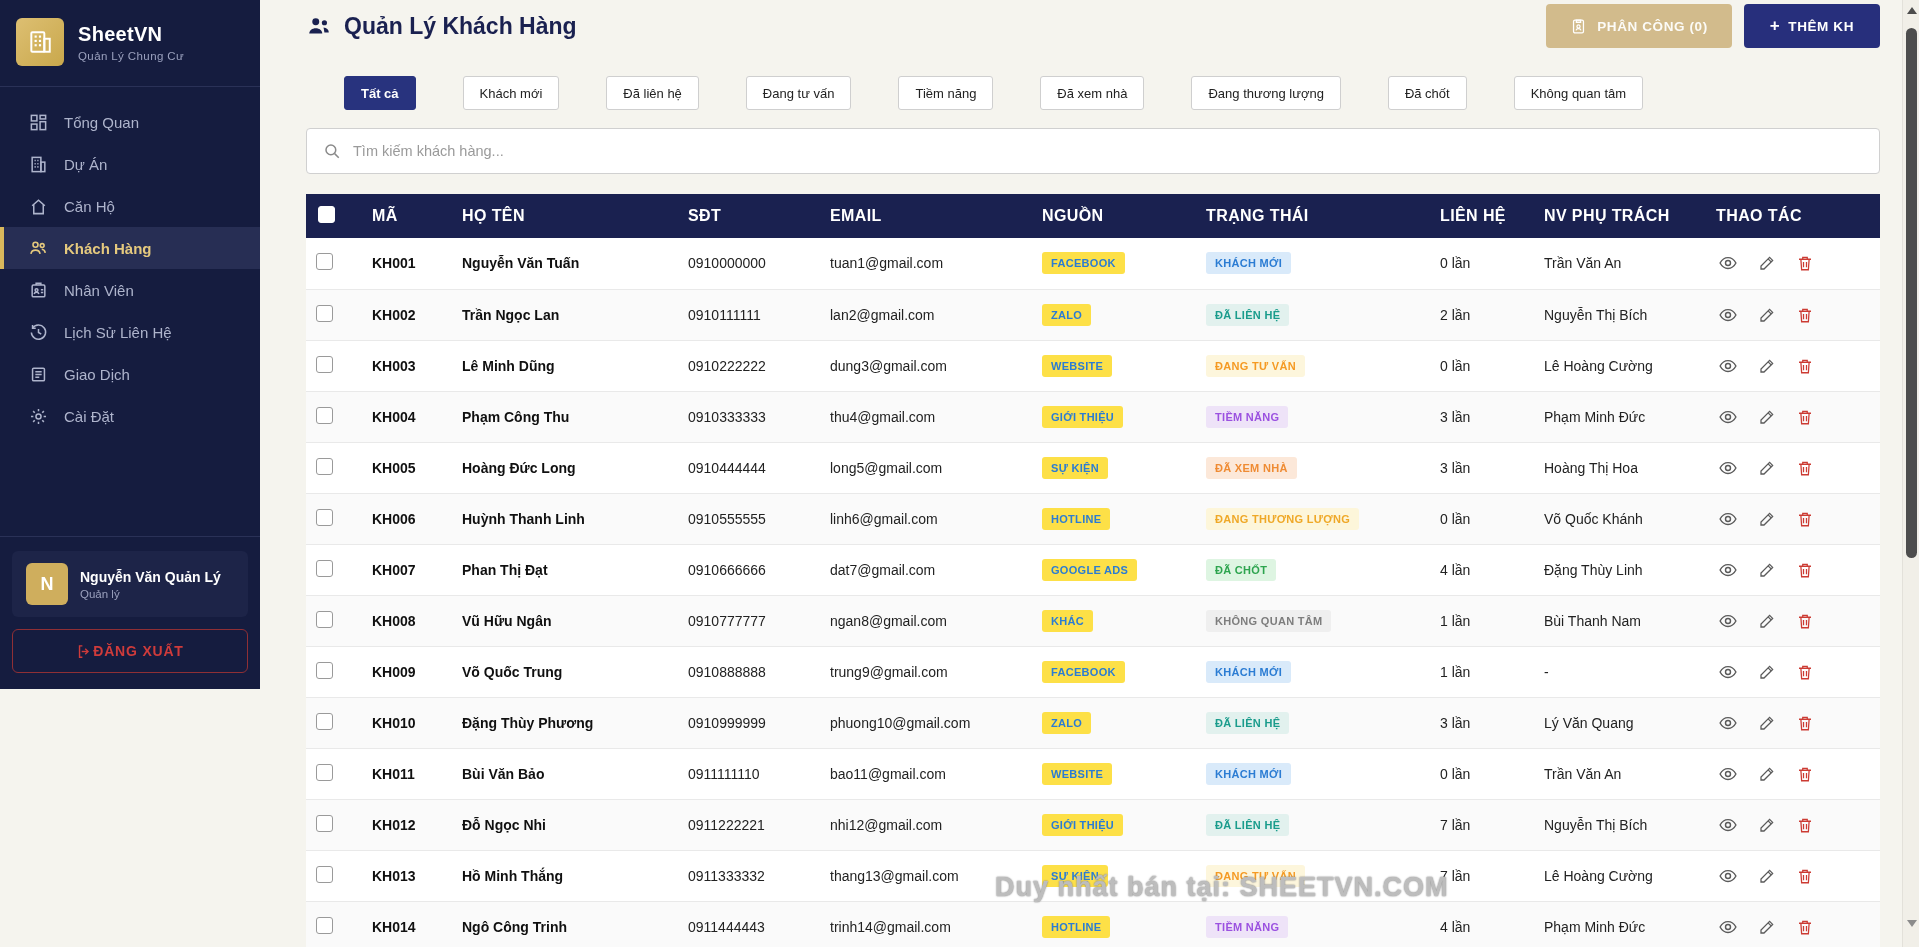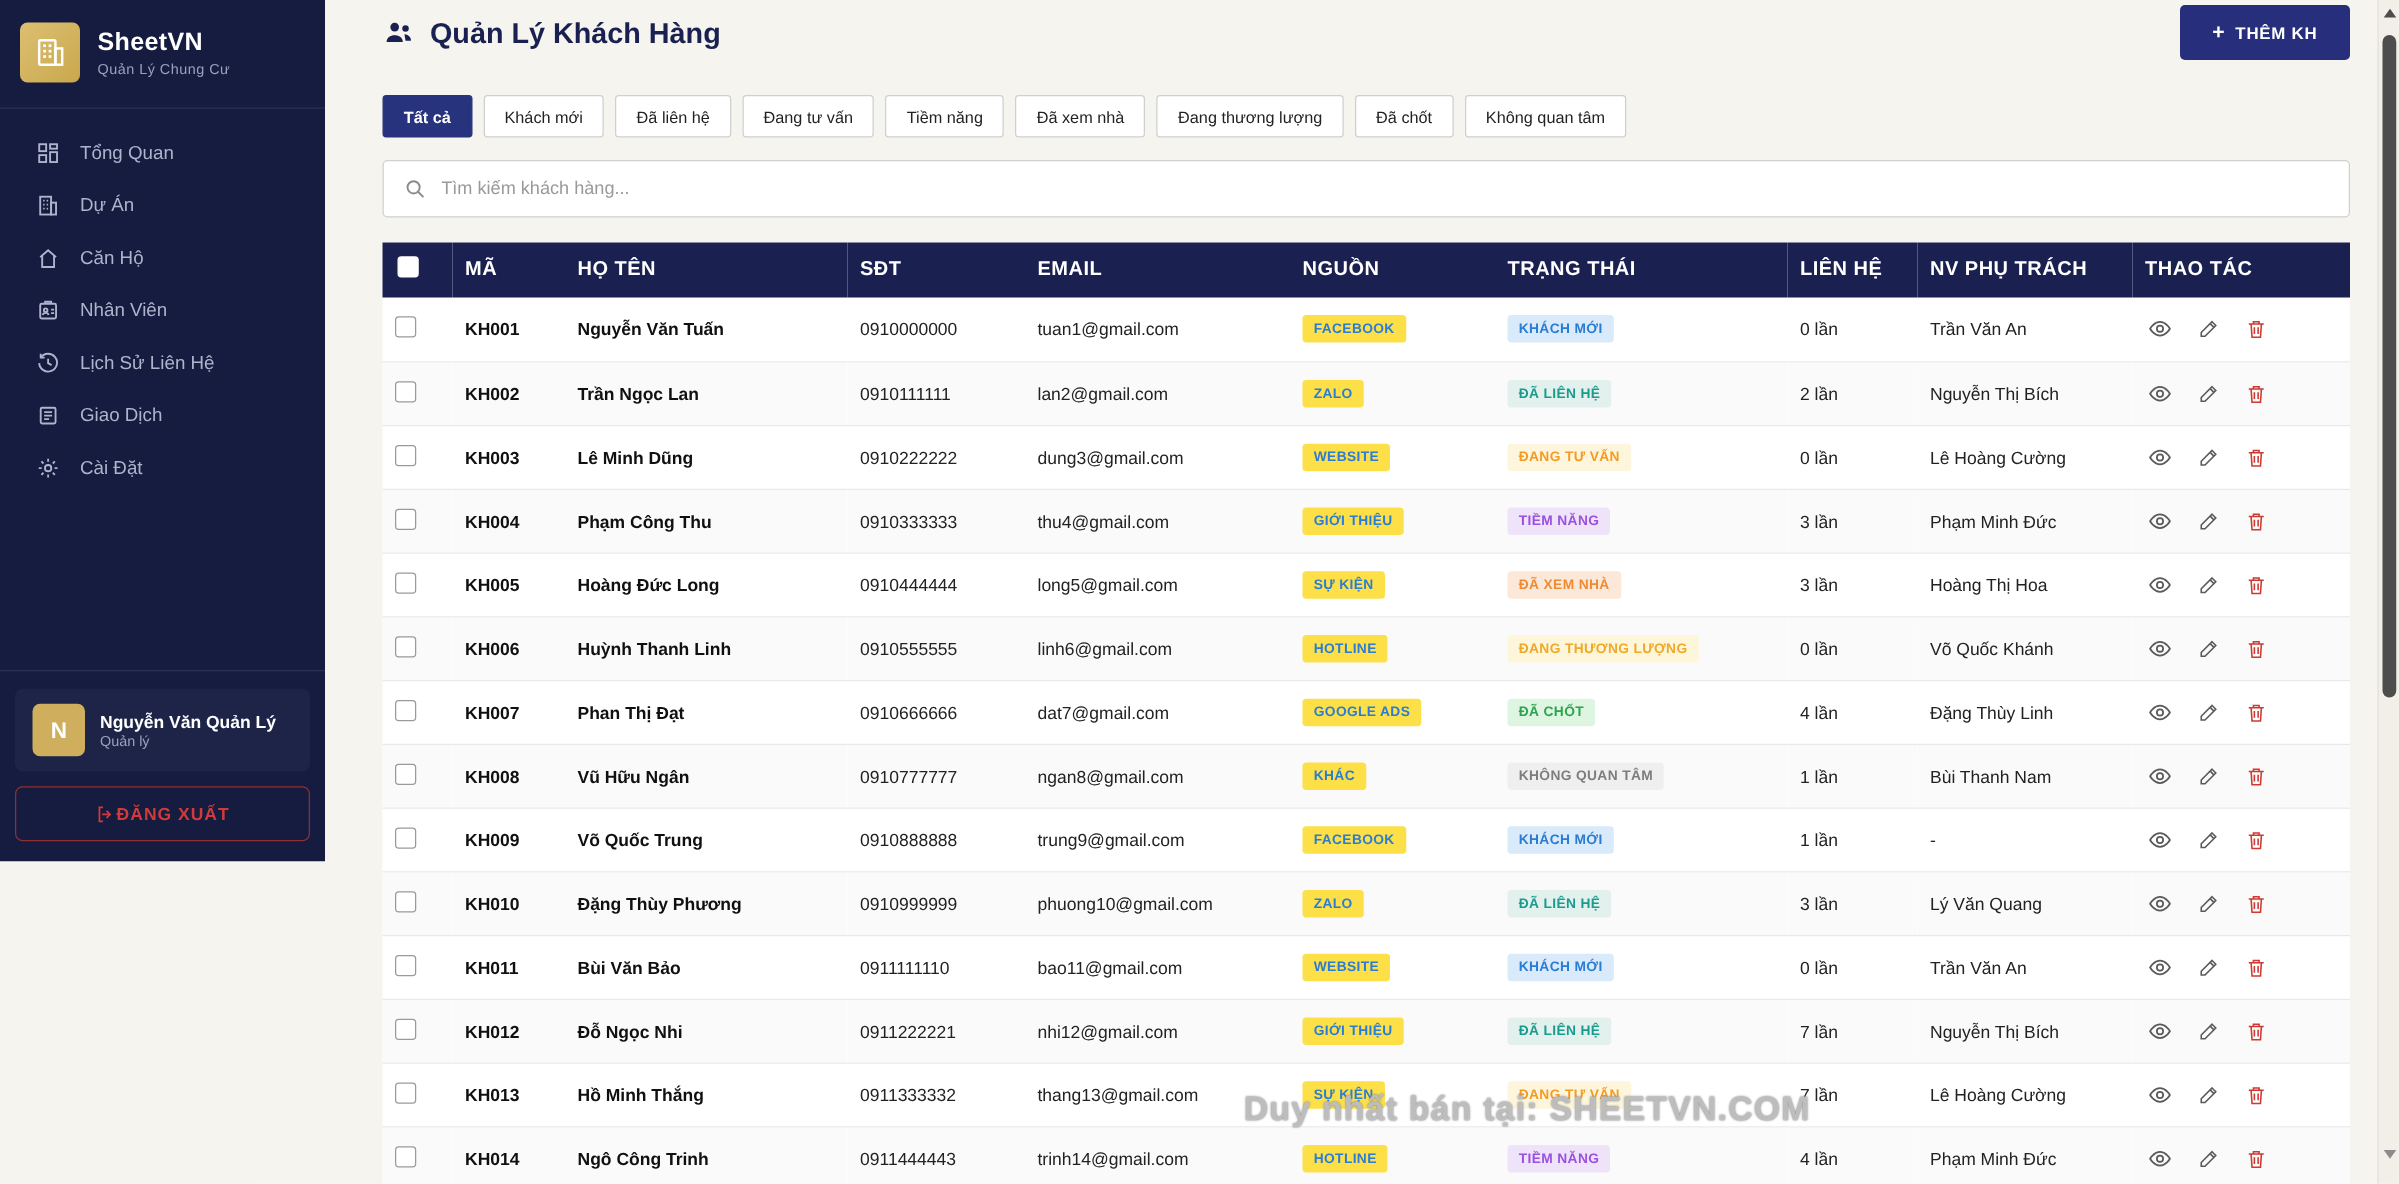--- a/index.html
+++ b/index.html
@@ -28,21 +28,21 @@
   
   .main { flex:1; position:relative; height:947px; padding:0 39px 0 46px; overflow:hidden; }
   .page-header { display:flex; align-items:center; justify-content:space-between; padding-top:4px; }
   .page-title-wrap { display:flex; align-items:center; gap:12px; color:#1a2150; }
   .page-title { font-size:23px; font-weight:bold; color:#1a2150; }
   .header-actions { display:flex; gap:12px; }
   .btn-assign { background:#d2bb8c; color:#fcfbf7; border:none; border-radius:4px; height:44px; padding:0 24px; font-size:13.5px; font-weight:bold; letter-spacing:.6px; display:flex; align-items:center; gap:10px; cursor:pointer; font-family:inherit; }
   .btn-add { background:#272f7c; color:#ffffff; border:none; border-radius:4px; height:44px; padding:0 26px; font-size:13.5px; font-weight:bold; letter-spacing:.6px; display:flex; align-items:center; gap:8px; cursor:pointer; font-family:inherit; }
 
   .filters { display:flex; gap:9px; margin-top:28px; flex-wrap:nowrap; }
-  .filter-btn { height:34px; padding:0 16px; background:#ffffff; border:1px solid #cfcfcf; border-radius:3px; font-size:13px; color:#222; cursor:pointer; font-family:inherit; white-space:nowrap; }
+  .filter-btn { height:34px; padding:0 16px; background:#ffffff; border:1px solid #cfcfcf; border-radius:3px; font-size:13px; color:#222; cursor:pointer; font-family:inherit; white-space:nowrap;margin-left:38px; }
   .filter-btn.active { background:#28337e; border-color:#28337e; color:#fff; font-weight:bold; }
 
   .search-wrap { margin-top:18px; height:46px; background:#fff; border:1px solid #d0d0d0; border-radius:4px; display:flex; align-items:center; padding:0 16px; gap:12px; }
   .search-input { border:none; outline:none; flex:1; font-size:14.5px; color:#333; font-family:inherit; background:transparent; }
   .search-input::placeholder { color:#9a9a9a; }
 
   
   .table-wrap { margin-top:20px; }
   table { border-collapse:collapse; width:1574px; table-layout:fixed; background:#fff; }
   thead th { background:#1a2150; color:#fff; font-size:16px; font-weight:bold; text-align:left; height:44px; padding:0 10px; letter-spacing:.4px; }
@@ -122,20 +122,31 @@
       </div>
       <div class="menu-item">
         <span class="mi-icon">
           <svg width="19" height="19" viewBox="0 0 24 24" fill="none" stroke-width="1.9">
             <path d="M4 11l8-7 8 7"></path>
             <path d="M6 9.5V21h12V9.5"></path>
           </svg>
         </span>
         <span>Căn Hộ</span>
       </div>
+      <div class="menu-item active">
+        <span class="mi-icon">
+          <svg width="20" height="20" viewBox="0 0 24 24" fill="none" stroke-width="1.9">
+            <circle cx="9" cy="8" r="3"></circle>
+            <path d="M3.5 19c.5-3 2.8-4.5 5.5-4.5s5 1.5 5.5 4.5"></path>
+            <circle cx="17" cy="9" r="2.3"></circle>
+            <path d="M16.5 13.6c2.3.3 3.8 1.7 4.2 4.2"></path>
+          </svg>
+        </span>
+        <span>Khách Hàng</span>
+      </div>
       <div class="menu-item">
         <span class="mi-icon">
           <svg width="19" height="19" viewBox="0 0 24 24" fill="none" stroke-width="1.9">
             <rect x="4" y="5" width="16" height="15" rx="1.5"></rect>
             <path d="M9 5V3h6v2"></path>
             <circle cx="9.5" cy="11.5" r="1.8"></circle>
             <path d="M6.5 16.5c.4-1.5 1.7-2.2 3-2.2s2.6.7 3 2.2"></path>
             <path d="M15 11h3M15 14.5h3"></path>
           </svg>
         </span>
@@ -199,20 +210,31 @@
         <svg width="26" height="26" viewBox="0 0 24 24" fill="#1a2150">
             <circle cx="9" cy="8" r="3.2"></circle>
             <path d="M3 19c0-3 2.7-5 6-5s6 2 6 5H3z"></path>
             <circle cx="17" cy="9" r="2.4"></circle>
             <path d="M16.2 13.3c2.8.2 4.8 2 4.8 4.7h-4"></path>
           </svg>
       </span>
       <h1 class="page-title">Quản Lý Khách Hàng</h1>
     </div>
     <div class="header-actions">
+      <button class="btn-assign">
+        <span style="display:flex;">
+          <svg width="17" height="17" viewBox="0 0 24 24" fill="none" stroke="#fff" stroke-width="1.8">
+              <rect x="5" y="3" width="14" height="18" rx="2"></rect>
+              <path d="M9 3h6v3H9z"></path>
+              <circle cx="12" cy="12" r="2.2"></circle>
+              <path d="M8.5 17.5c.5-1.8 2-2.6 3.5-2.6s3 .8 3.5 2.6"></path>
+            </svg>
+        </span>
+        <span>PHÂN CÔNG (0)</span>
+      </button>
       <button class="btn-add">
         <span style="font-size:17px;font-weight:bold;">+</span>
         <span>THÊM KH</span>
       </button>
     </div>
   </div>
 
   <div class="filters" id="filters">
       <button class="filter-btn active">Tất cả</button>
       <button class="filter-btn">Khách mới</button>

